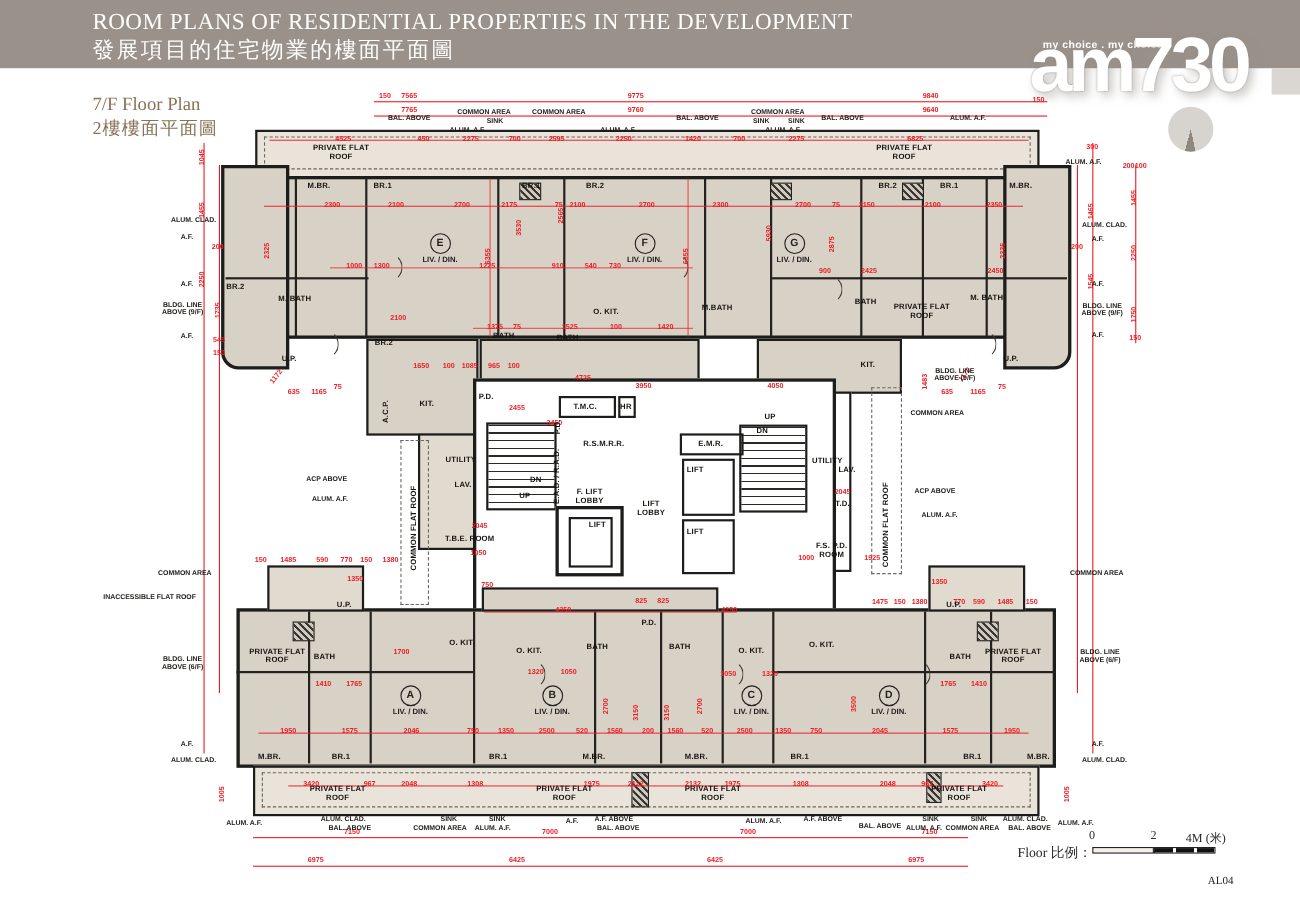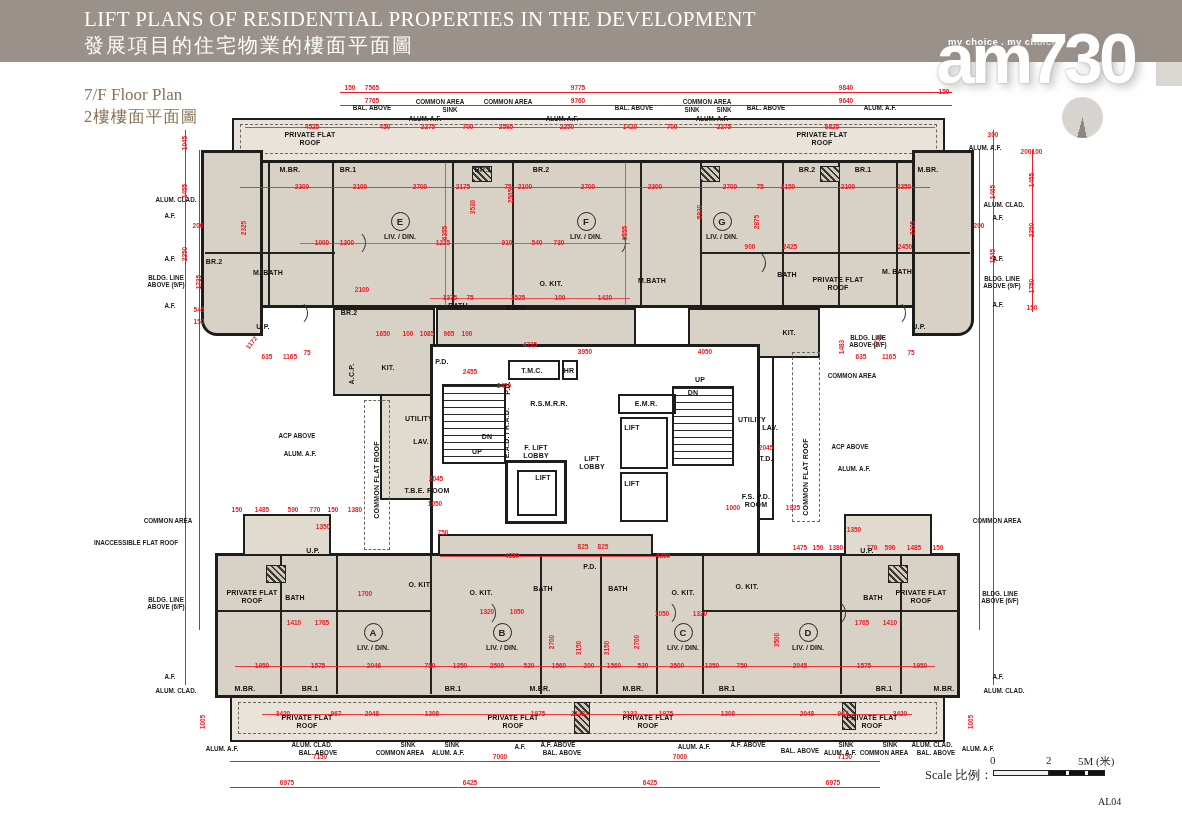--- a/index.html
+++ b/index.html
@@ -46,21 +46,21 @@
   .sc-t{position:absolute;font-family:"Liberation Serif",serif;font-size:11px;color:#2a2a2a}
   .sc-bar-l{position:absolute;left:993px;top:770px;width:56px;height:6px;background:#f4f1ec;border:1px solid #222;box-sizing:border-box}
   .sc-bar-r{position:absolute;left:1049px;top:770px;width:56px;height:6px;border:1px solid #222;box-sizing:border-box;
             background:repeating-linear-gradient(90deg,#111 0 16px,#fff 16px 19px)}
   .sheet{position:absolute;left:1098px;top:796px;font-family:"Liberation Serif",serif;font-size:10px;color:#222}
 </style>
 </head>
 <body>
 
 <div class="hdr"></div>
-<div class="t1">LIFT PLANS OF RESIDENTIAL PROPERTIES IN THE DEVELOPMENT</div>
+<div class="t1">ROOM PLANS OF RESIDENTIAL PROPERTIES IN THE DEVELOPMENT</div>
 <div class="t2">發展項目的住宅物業的樓面平面圖</div>
 <div class="edge"></div>
 
 <div class="tagline">my choice . my choice</div>
 <div class="am730">am730</div>
 <div class="pie"></div>
 
 <div class="pl-en">7/F Floor Plan</div>
 <div class="pl-zh">2樓樓面平面圖</div>
 
@@ -498,19 +498,19 @@
     <div class="unitc" style="left: 683px; top: 637px;">
       <span class="c">C</span>
       <span class="ld">LIV. / DIN.</span>
     </div>
     <div class="unitc" style="left: 808px; top: 637px;">
       <span class="c">D</span>
       <span class="ld">LIV. / DIN.</span>
     </div>
   </div>
 
-<div class="sc-label">Scale 比例：</div>
+<div class="sc-label">Floor 比例：</div>
 <div class="sc-t" style="left:990px;top:754px">0</div>
 <div class="sc-t" style="left:1046px;top:754px">2</div>
-<div class="sc-t" style="left:1078px;top:754px">5M (米)</div>
+<div class="sc-t" style="left:1078px;top:754px">4M (米)</div>
 <div class="sc-bar-l"></div>
 <div class="sc-bar-r"></div>
 <div class="sheet">AL04</div>
 
 </body></html>

